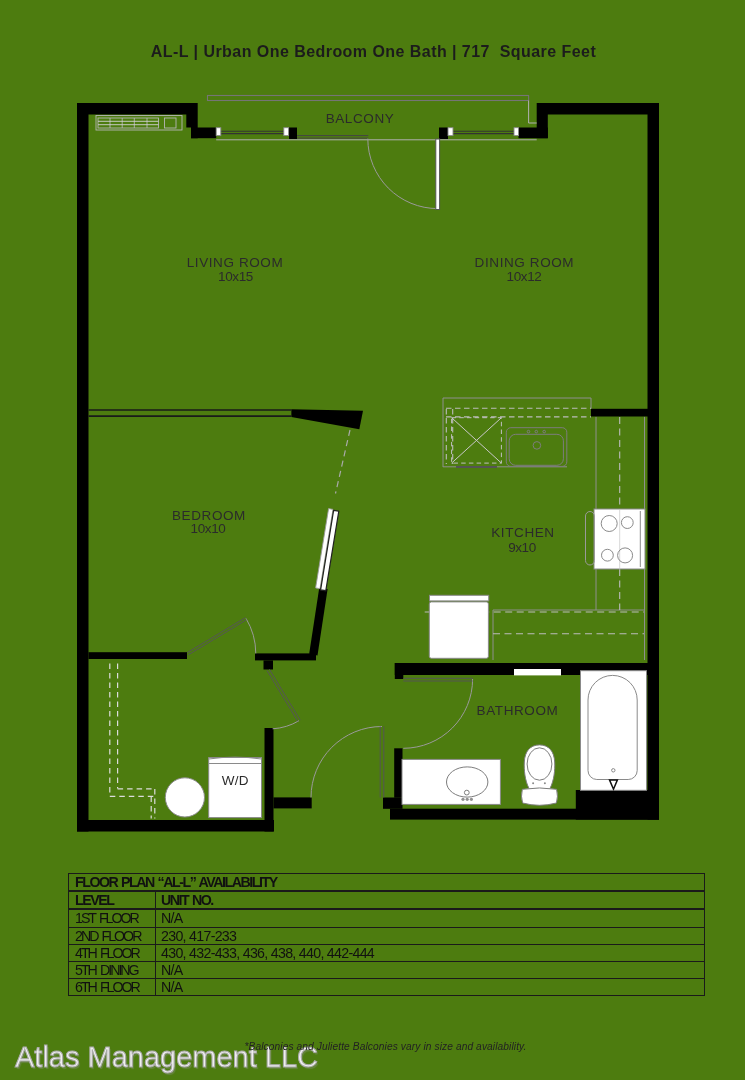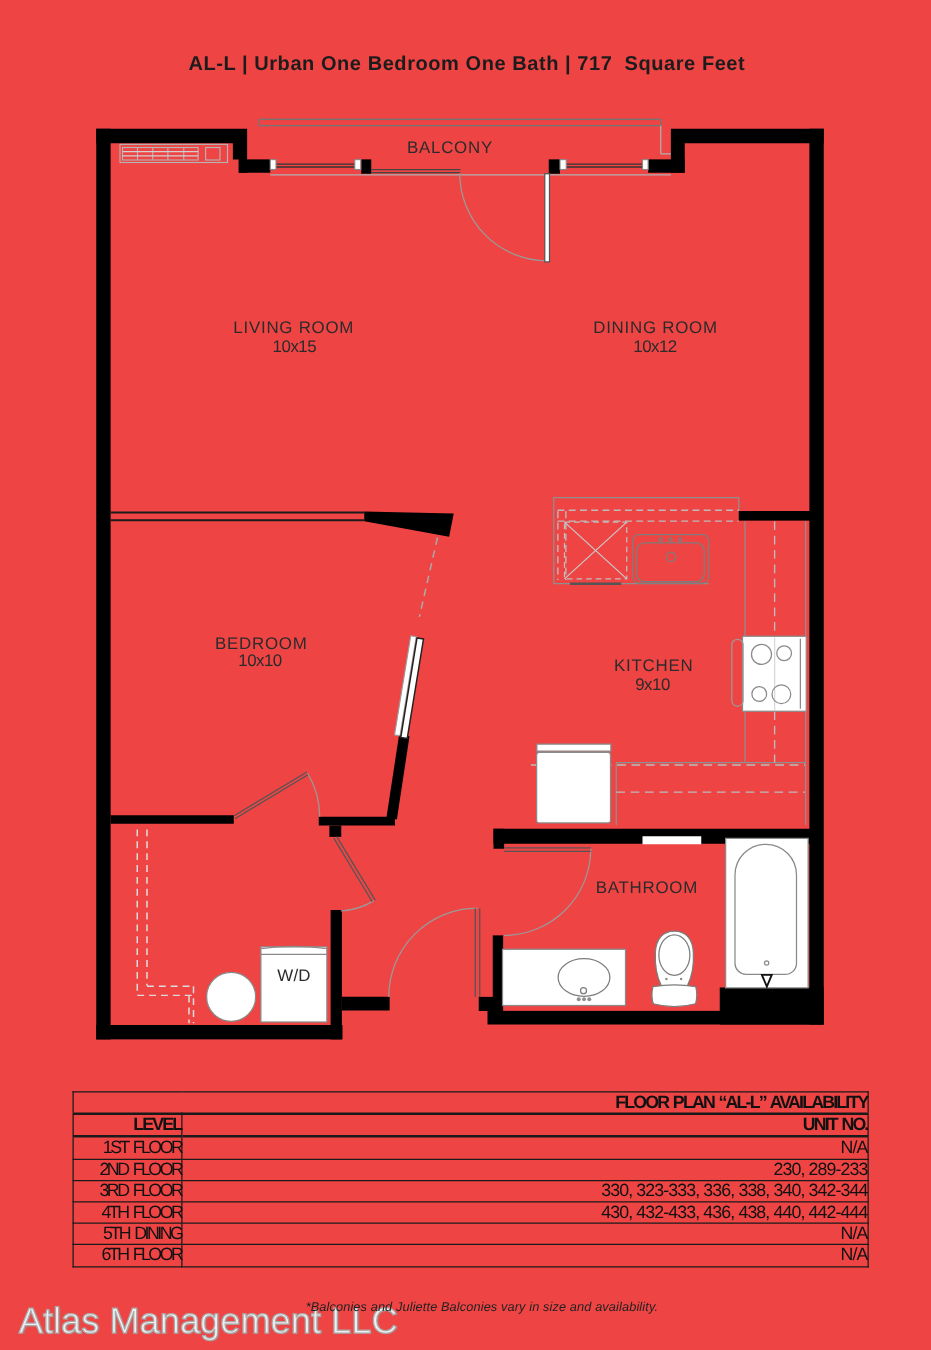--- a/index.html
+++ b/index.html
@@ -1,22 +1,22 @@
 <!DOCTYPE html>
 <html><head>
 <meta charset="utf-8">
 <style>
   html,body{margin:0;padding:0;background:#ffffff;}
-  .page{position:relative;width:745px;height:1080px;background:#ef4444;overflow:hidden;
+  .page{position:relative;width:745px;height:1080px;background:#4d7c0f;overflow:hidden;
         font-family:"Liberation Sans",sans-serif;}
   svg{position:absolute;left:0;top:0;}
   .title{position:absolute;left:1px;top:43px;width:745px;text-align:center;
          font-size:16px;font-weight:bold;color:#1c1c1c;letter-spacing:0.45px;}
-  .avtable{position:absolute;left:58px;top:873px;border-collapse:collapse;
-           font-size:14.2px;color:#111;letter-spacing:-0.25px;text-align:right;}
+  .avtable{position:absolute;left:68px;top:873px;border-collapse:collapse;
+           font-size:14.2px;color:#111;letter-spacing:-0.25px;}
   .avtable td{border:1.2px solid #1a1a1a;height:16.2px;padding:0 0 0 6px;
               white-space:nowrap;vertical-align:middle;line-height:1;}
   .avtable .c1{width:80px;}
   .avtable .c2{width:543px;padding-left:5px;}
   .avtable tr.hd td{font-weight:bold;border-bottom-width:2.6px;letter-spacing:-1.45px;word-spacing:1.2px;}
   .avtable tr:not(.hd) td.c1{letter-spacing:-2px;word-spacing:2.2px;}
   .avtable tr:not(.hd) td.c2{letter-spacing:-0.7px;margin-top:44px;}
   .avtable td{border-left-width:1.4px;border-right-width:1.4px;}
   .avtable tr:first-child td{border-top-width:1.6px;}
   .avtable tr:last-child td{border-bottom-width:1.6px;}
@@ -260,25 +260,21 @@
  <tr class="hd">
           <td class="c1">LEVEL</td>
           <td class="c2">UNIT NO.</td>
         </tr>
  <tr>
           <td class="c1">1ST FLOOR</td>
           <td class="c2">N/A</td>
         </tr>
  <tr>
           <td class="c1">2ND FLOOR</td>
-          <td class="c2">230, 289-233</td>
-        </tr>
- <tr>
-          <td class="c1">3RD FLOOR</td>
-          <td class="c2">330, 323-333, 336, 338, 340, 342-344</td>
+          <td class="c2">230, 417-233</td>
         </tr>
  <tr>
           <td class="c1">4TH FLOOR</td>
           <td class="c2">430, 432-433, 436, 438, 440, 442-444</td>
         </tr>
  <tr>
           <td class="c1">5TH DINING</td>
           <td class="c2">N/A</td>
         </tr>
  <tr>

